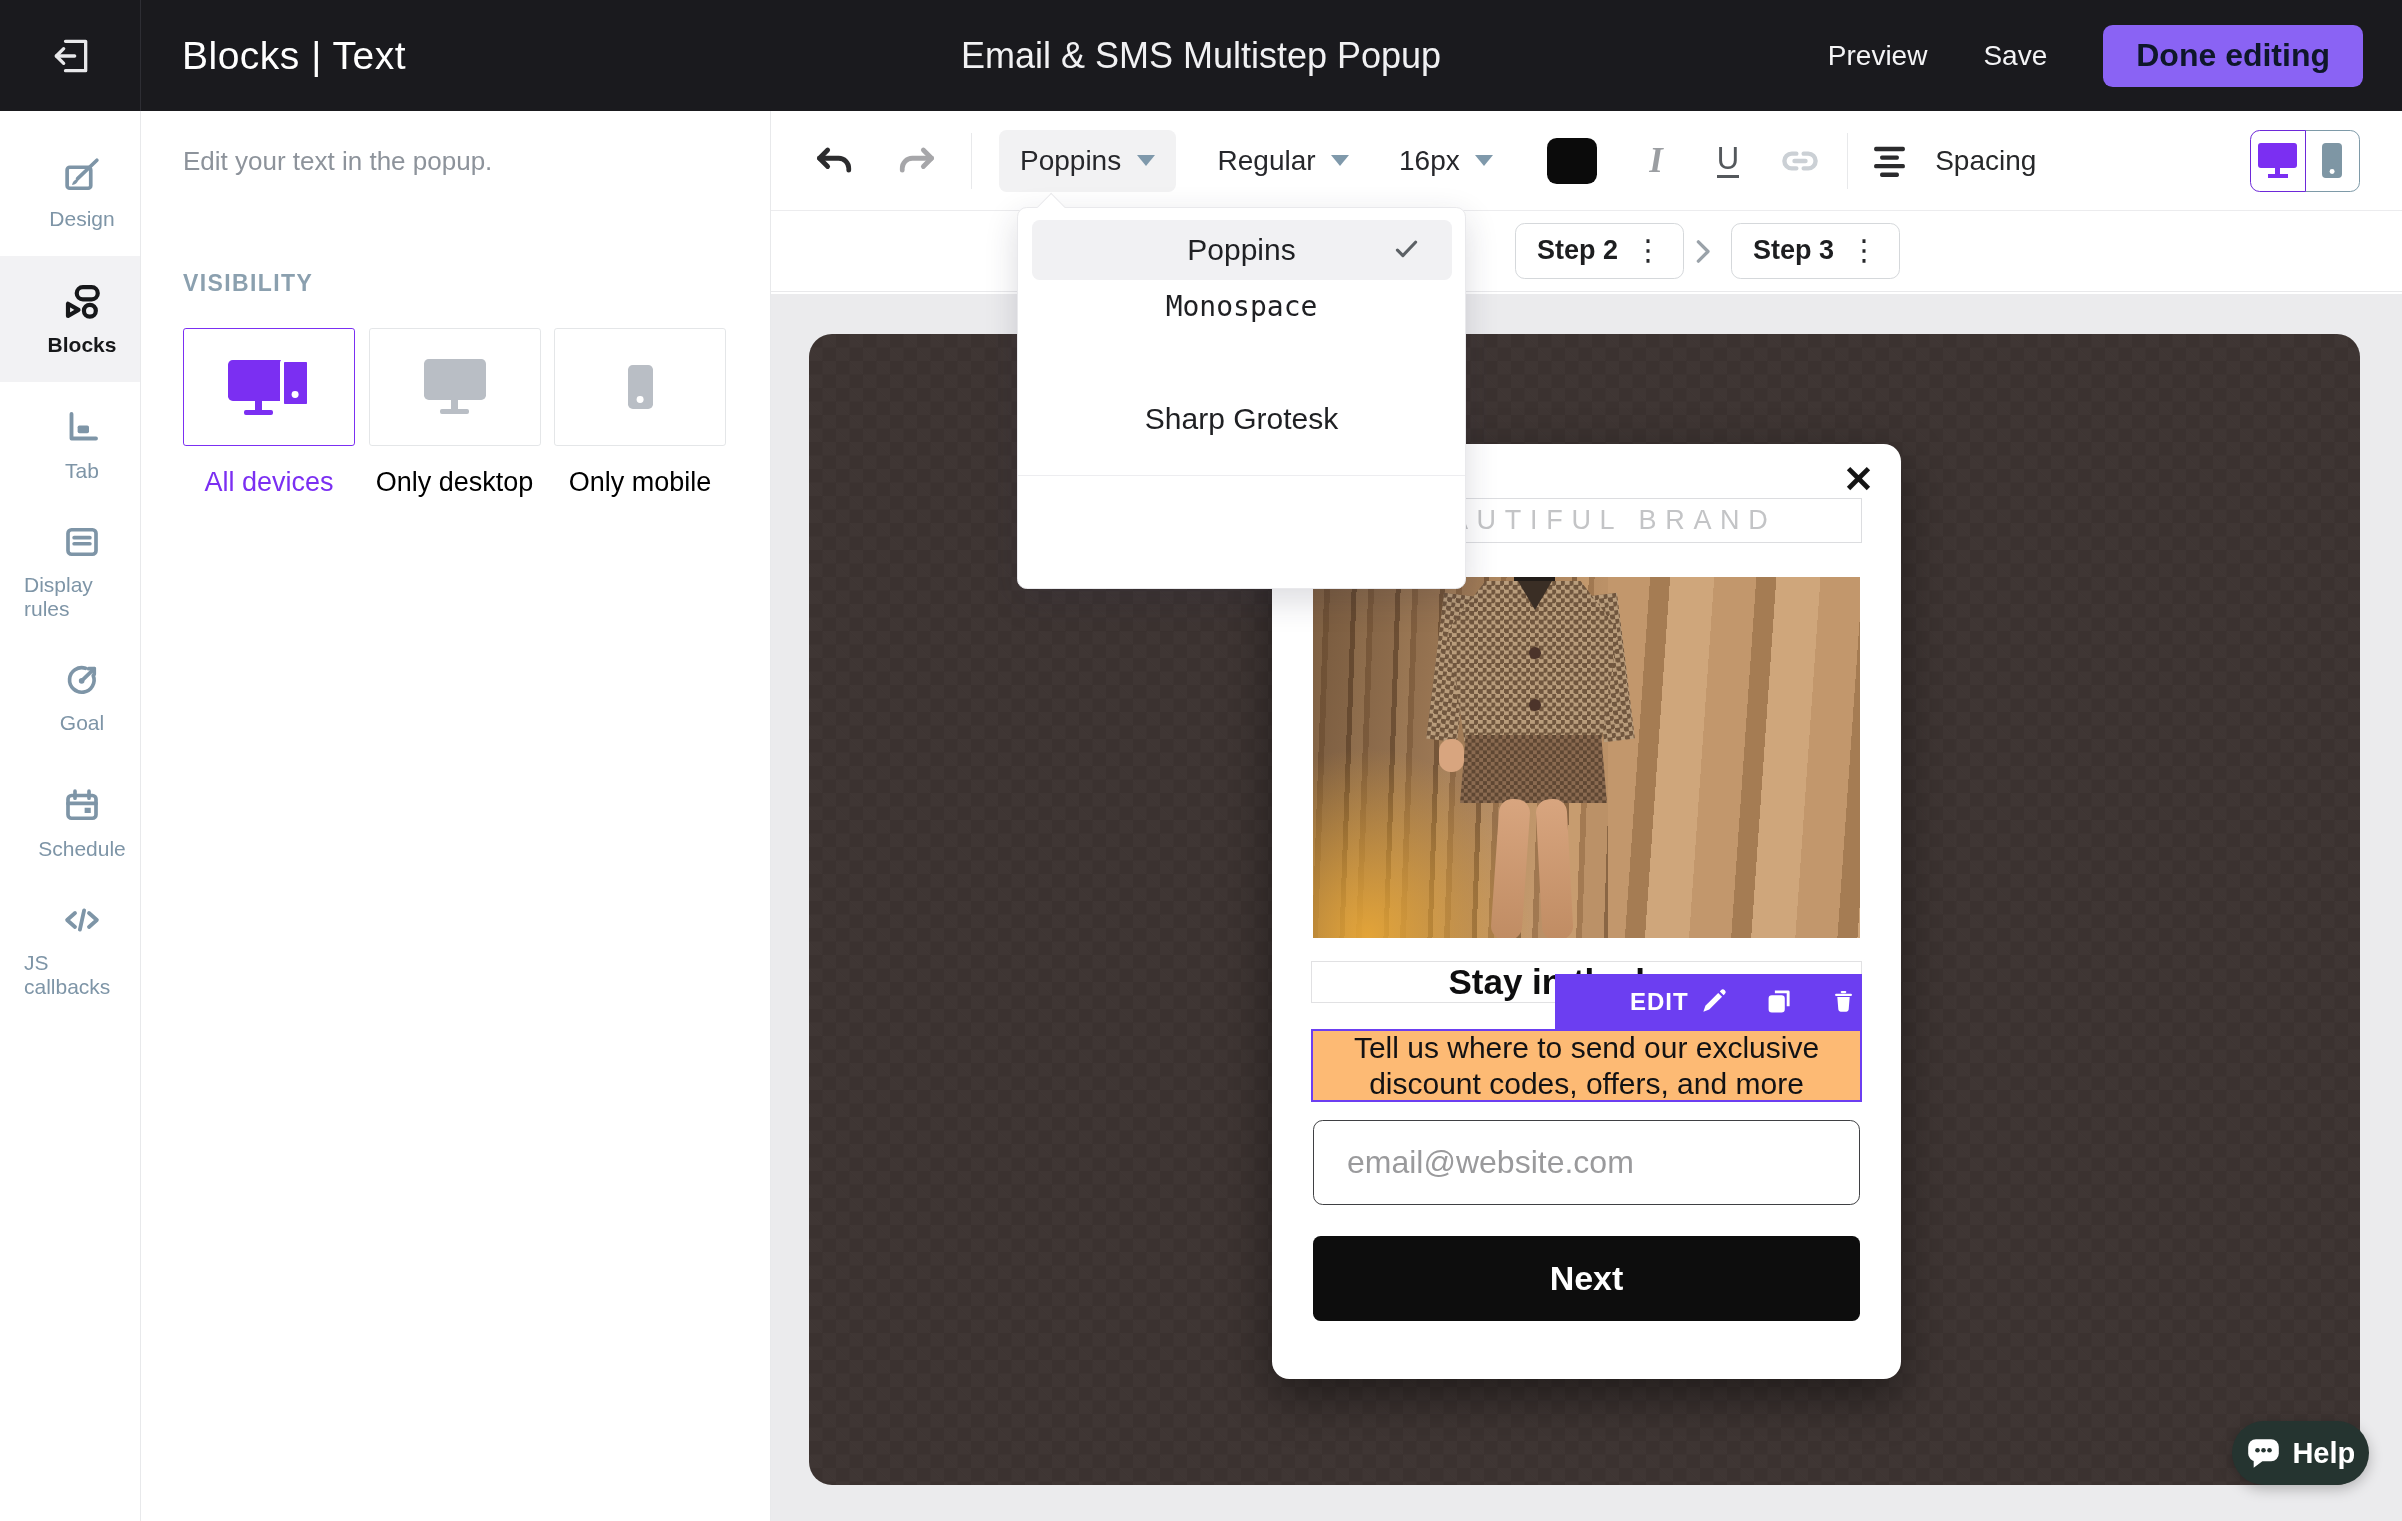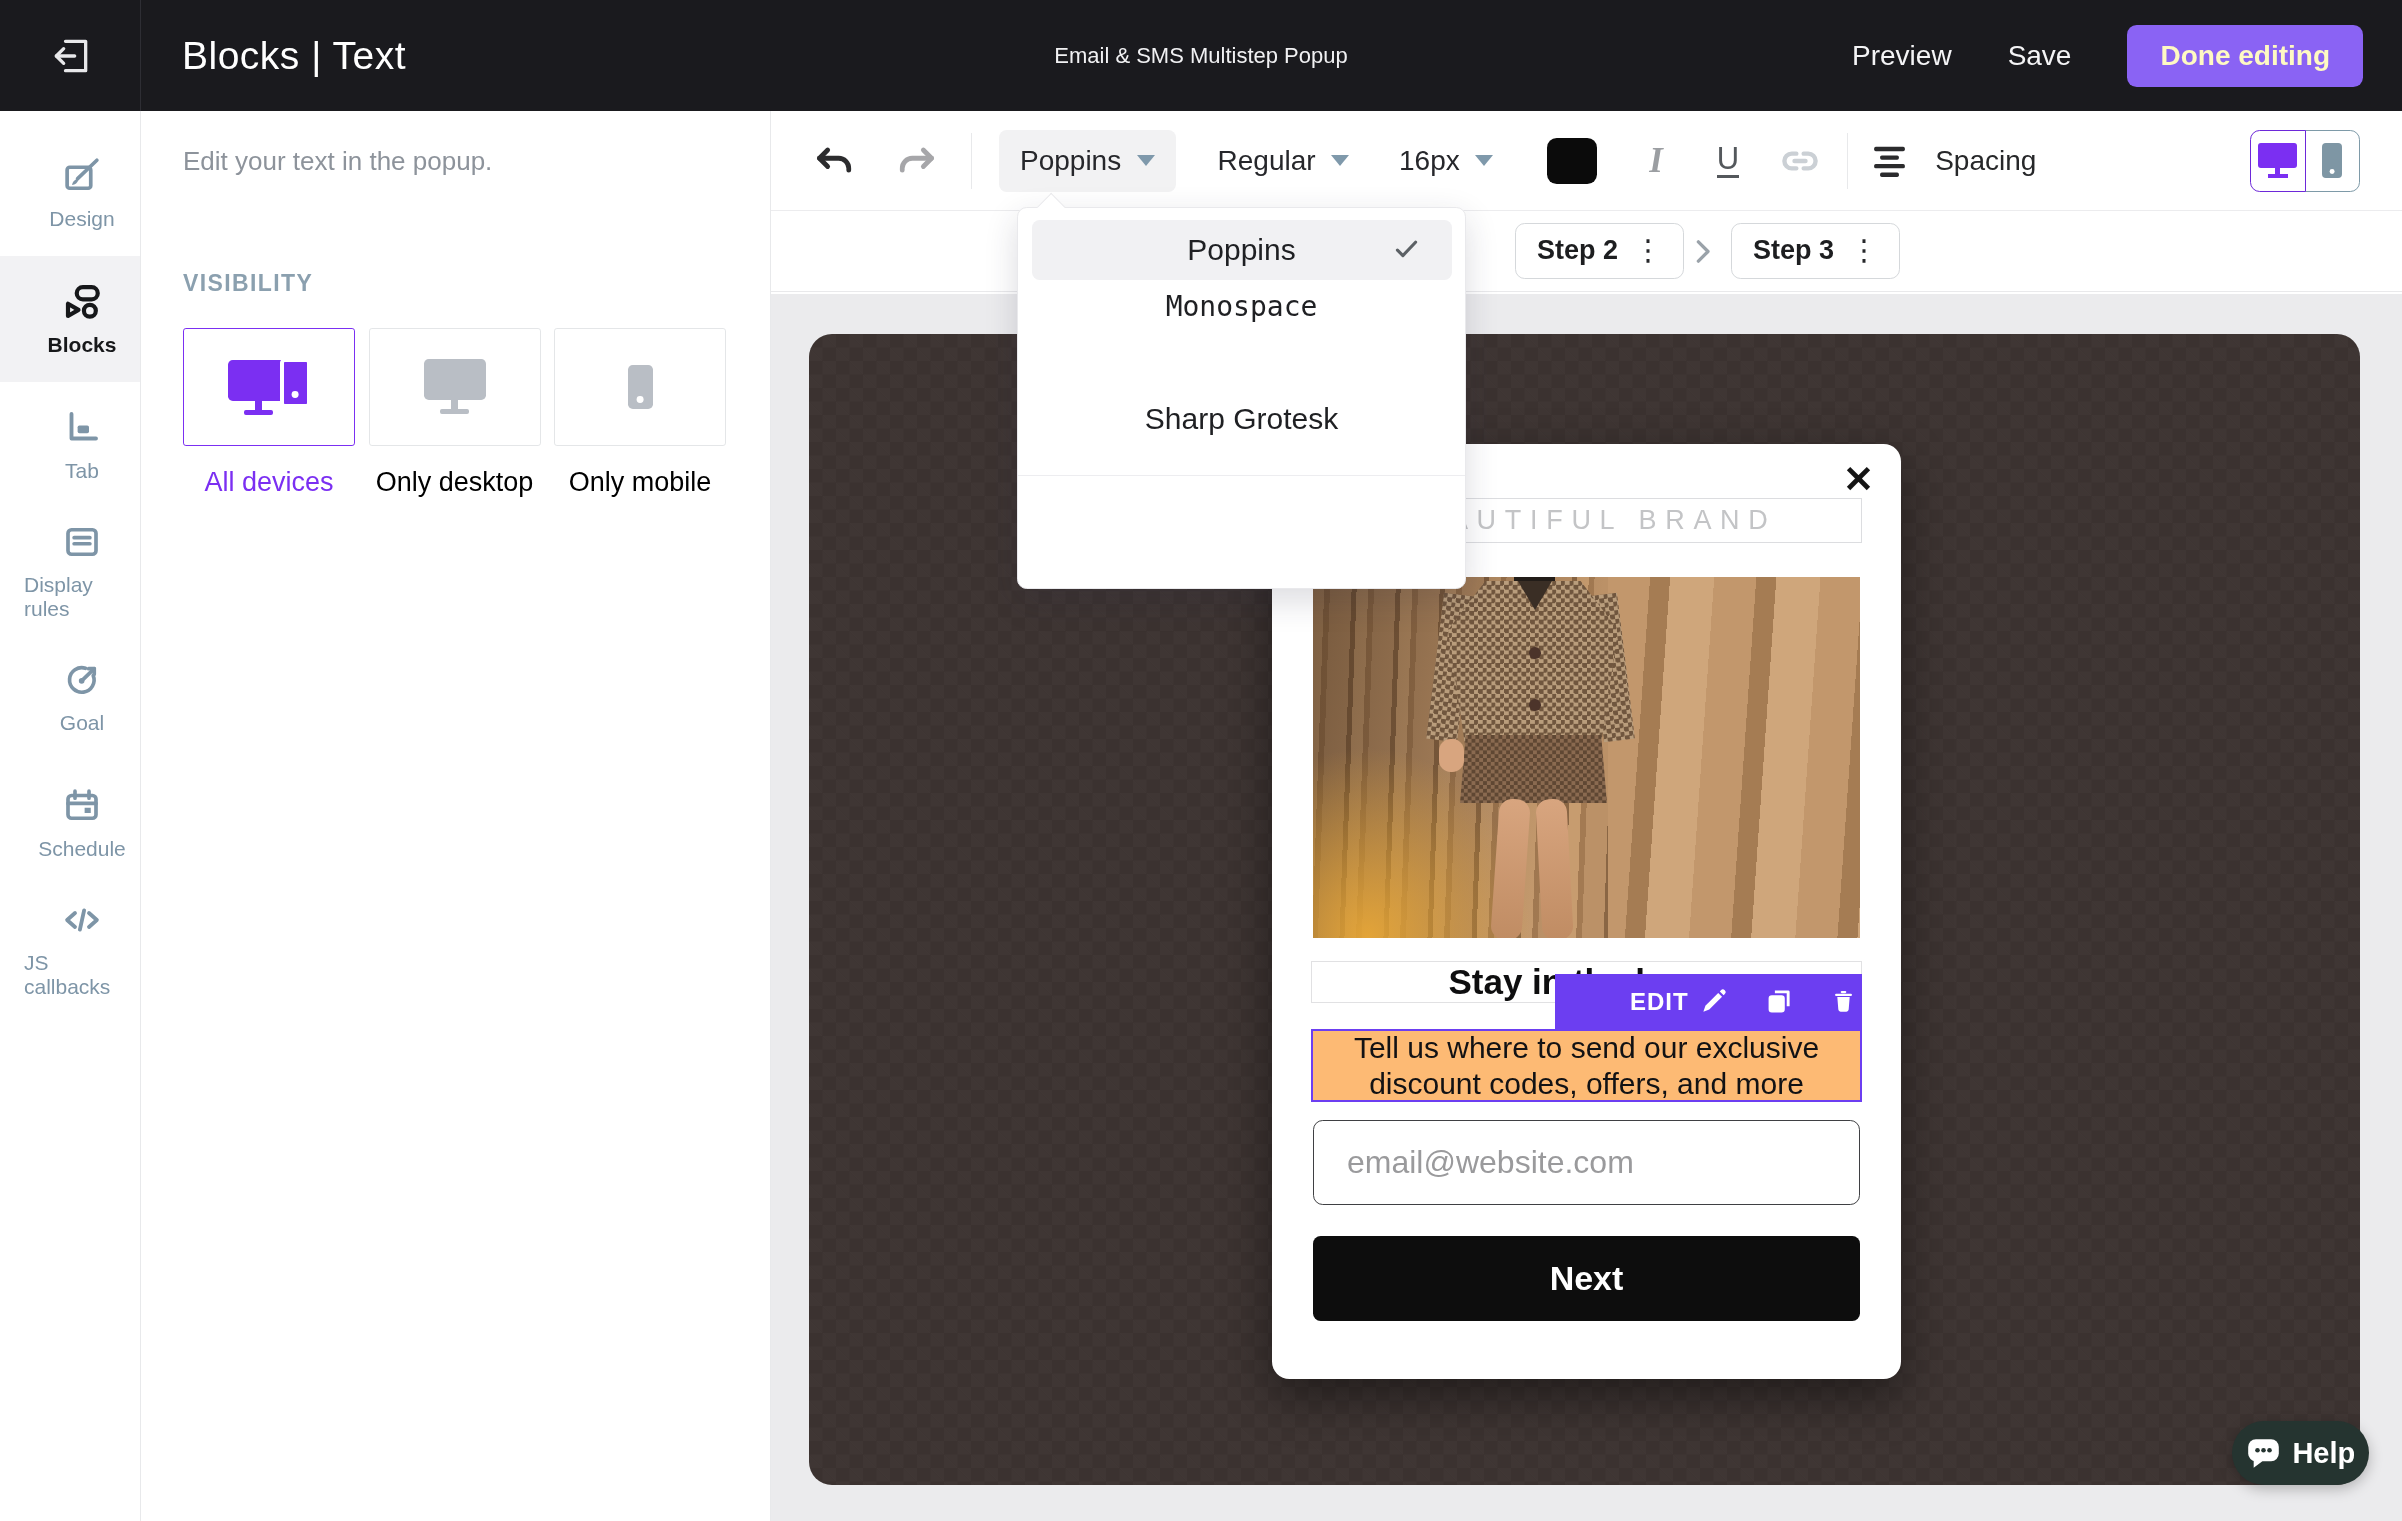--- a/index.html
+++ b/index.html
@@ -6,24 +6,24 @@
   html,body { width:2402px; height:1522px; font-family:"Liberation Sans", sans-serif; background:#fff; }
   #app { position:relative; width:2402px; height:1522px; overflow:hidden; background:#fff; }
   svg { display:block; }
 
   
   .topbar { position:absolute; left:0; top:0; width:2402px; height:111px; background:#1a1a1e; display:flex; align-items:center; z-index:80; }
   .topbar .logo-wrap { width:141px; display:flex; justify-content:center; align-items:center; position:relative; height:100%; }
   .topbar .logo-wrap::after { content:""; position:absolute; right:0; top:0; height:100%; width:1px; background:#2e2e34; }
   .collapse-btn { width:44px; height:44px; color:#e8e8ea; cursor:pointer; }
   .topbar-title { color:#ffffff; font-size:39px; font-weight:400; margin-left:41px; letter-spacing:0.5px; }
-  .topbar-sub { position:absolute; left:50%; transform:translateX(-50%); color:#f1f1f3; font-size:22px; font-weight:400; }
+  .topbar-sub { position:absolute; left:50%; transform:translateX(-50%); color:#f1f1f3; font-size:36px; font-weight:400; }
   .topbar-right { margin-left:auto; display:flex; align-items:center; gap:56px; padding-right:39px; }
   .topbar-link { color:#f4f4f6; font-size:28px; cursor:pointer; }
-  .done-btn { background:#8a63f4; color:#fef9c3; font-size:28px; font-weight:600; border:none; border-radius:9.7px; padding:0 33px; height:62px; display:flex; align-items:center; cursor:pointer; }
+  .done-btn { background:#8a63f4; color:#0f172a; font-size:32px; font-weight:600; border:none; border-radius:9.7px; padding:0 33px; height:62px; display:flex; align-items:center; cursor:pointer; }
 
   
   .sidebar { position:absolute; left:0; top:111px; width:141px; bottom:0; background:#fff; border-right:1px solid #e8e9eb; z-index:20; padding-top:19.3px; }
   .side-item { height:126px; display:flex; flex-direction:column; align-items:center; justify-content:center; gap:9.7px; color:#7e95a7; cursor:pointer;padding-left:24px; }
   .side-item .lbl { font-size:21px; }
   .side-item.active { background:#f2f2f4; color:#17181a; }
   .side-item.active .lbl { font-weight:700; }
   .side-item svg { width:42px; height:42px; }
 
   

